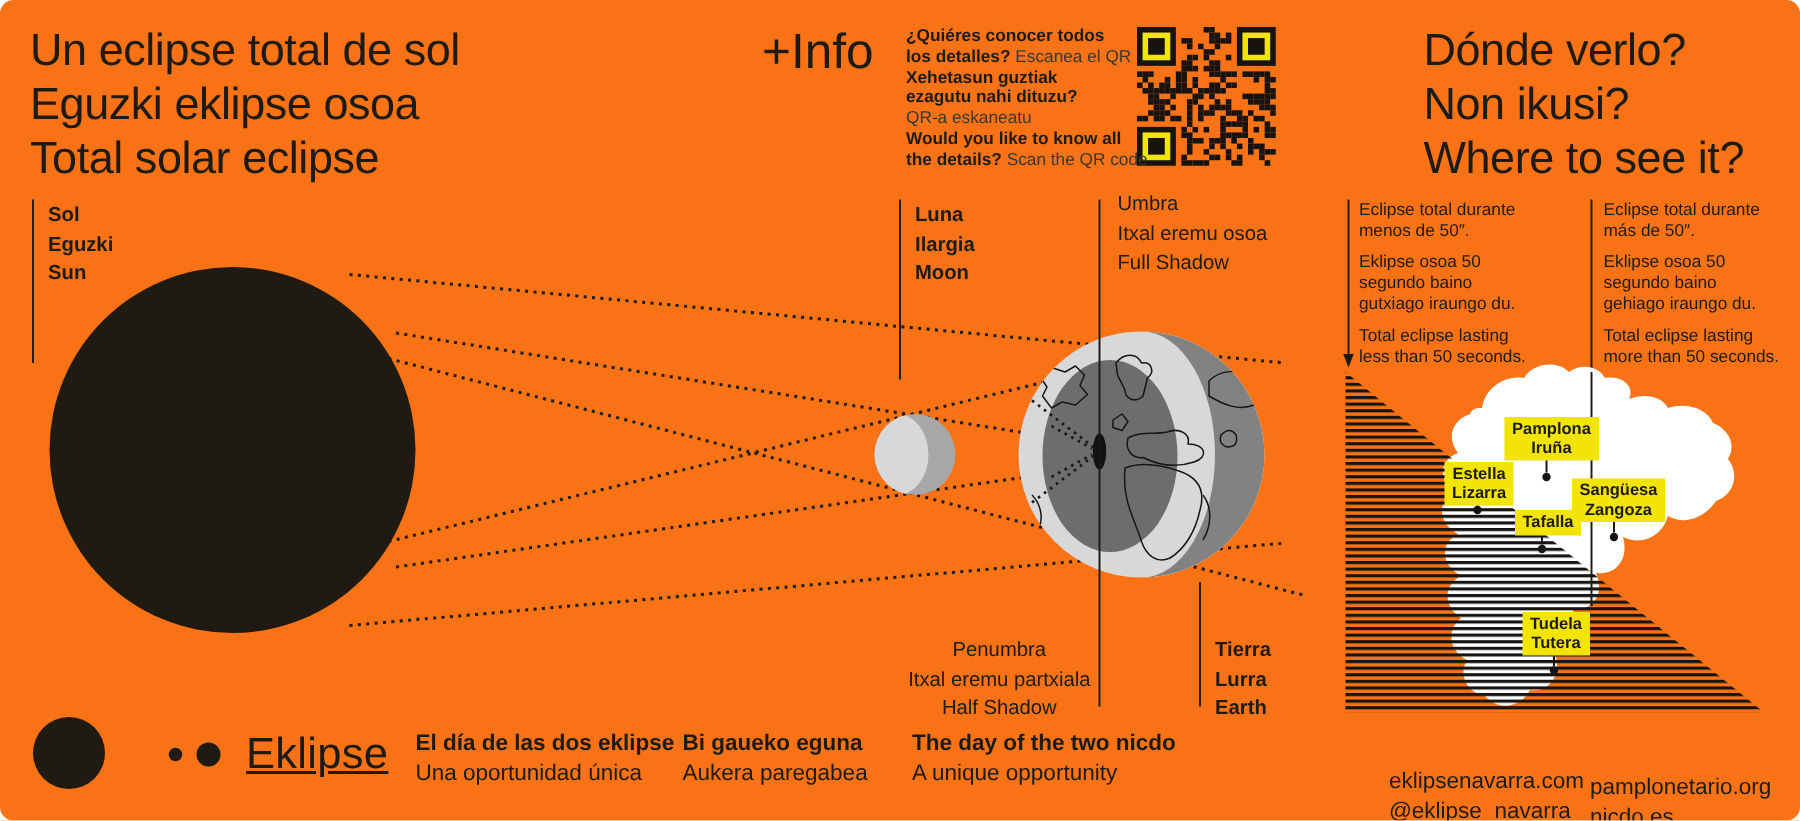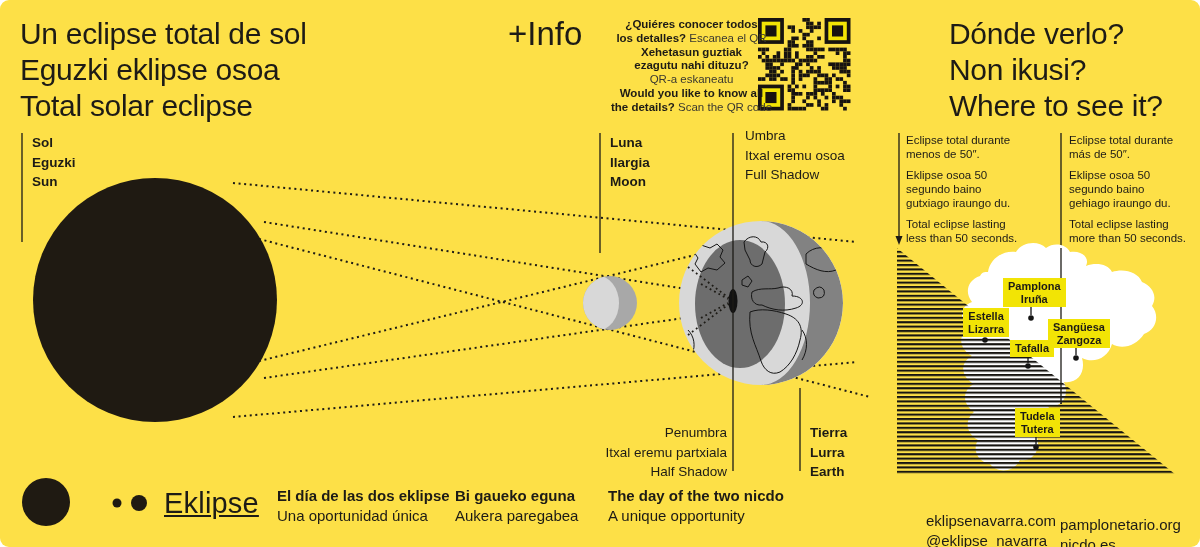--- a/index.html
+++ b/index.html
@@ -1,33 +1,33 @@
 <!DOCTYPE html>
 <html><head>
 <meta charset="utf-8">
 <style>
   html,body{margin:0;padding:0;background:#ffffff;}
   .poster{
-    position:relative;width:1200px;height:547px;background:#fde047;
+    position:relative;width:1200px;height:547px;background:#f97316;
     border-radius:9px;overflow:hidden;
     font-family:"Liberation Sans",sans-serif;color:#1D1B16;
   }
   svg.gfx{position:absolute;left:0;top:0;z-index:1;}
   .txt{position:absolute;z-index:2;}
 
   .headline{font-size:30px;line-height:36px;letter-spacing:-0.3px;font-weight:400;white-space:nowrap;}
   .info{font-size:33px;line-height:30px;font-weight:400;}
 
   .qrtext{font-size:11.5px;line-height:13.8px;width:175px;}
   .qrtext .b{font-weight:700;}
   .qrtext .r{font-weight:400;color:#3a3830;}
 
   .lbl{font-size:13.5px;line-height:19.5px;white-space:nowrap;}
   .lbl.bold{font-weight:700;}
-  .lbl.right{text-align:right;}
+  .lbl.right{text-align:center;}
 
   .col{font-size:11.5px;line-height:14px;width:140px;}
   .col p{margin:0 0 7px 0;}
   .col span{display:block;}
 
   .citybox{
     position:absolute;z-index:3;background:#F2E405;font-weight:700;
     font-size:11px;line-height:12.5px;text-align:center;padding:2px 5px;white-space:nowrap;
   }
   .tagline{font-size:15px;line-height:19.5px;white-space:nowrap;}
@@ -359,21 +359,21 @@
   </svg>
 
   <div class="txt headline" style="left:20px;top:16px;">
     <div>Un eclipse total de sol</div>
     <div>Eguzki eklipse osoa</div>
     <div>Total solar eclipse</div>
   </div>
 
   <div class="txt info" style="left:508px;top:19px;">+Info</div>
 
-  <div class="txt qrtext" style="left:604px;top:18px;text-align:center;">
+  <div class="txt qrtext" style="left:604px;top:18px;">
     <div><span class="b">¿Quiéres conocer todos</span><span class="r"></span></div>
     <div><span class="b">los detalles?</span><span class="r"> Escanea el QR</span></div>
     <div><span class="b">Xehetasun guztiak</span><span class="r"></span></div>
     <div><span class="b">ezagutu nahi dituzu?</span><span class="r"></span></div>
     <div><span class="b"></span><span class="r">QR-a eskaneatu</span></div>
     <div><span class="b">Would you like to know all</span><span class="r"></span></div>
     <div><span class="b">the details?</span><span class="r"> Scan the QR code</span></div>
   </div>
 
   <div class="txt headline" style="left:921px;top:16px;margin-left:28px;">

